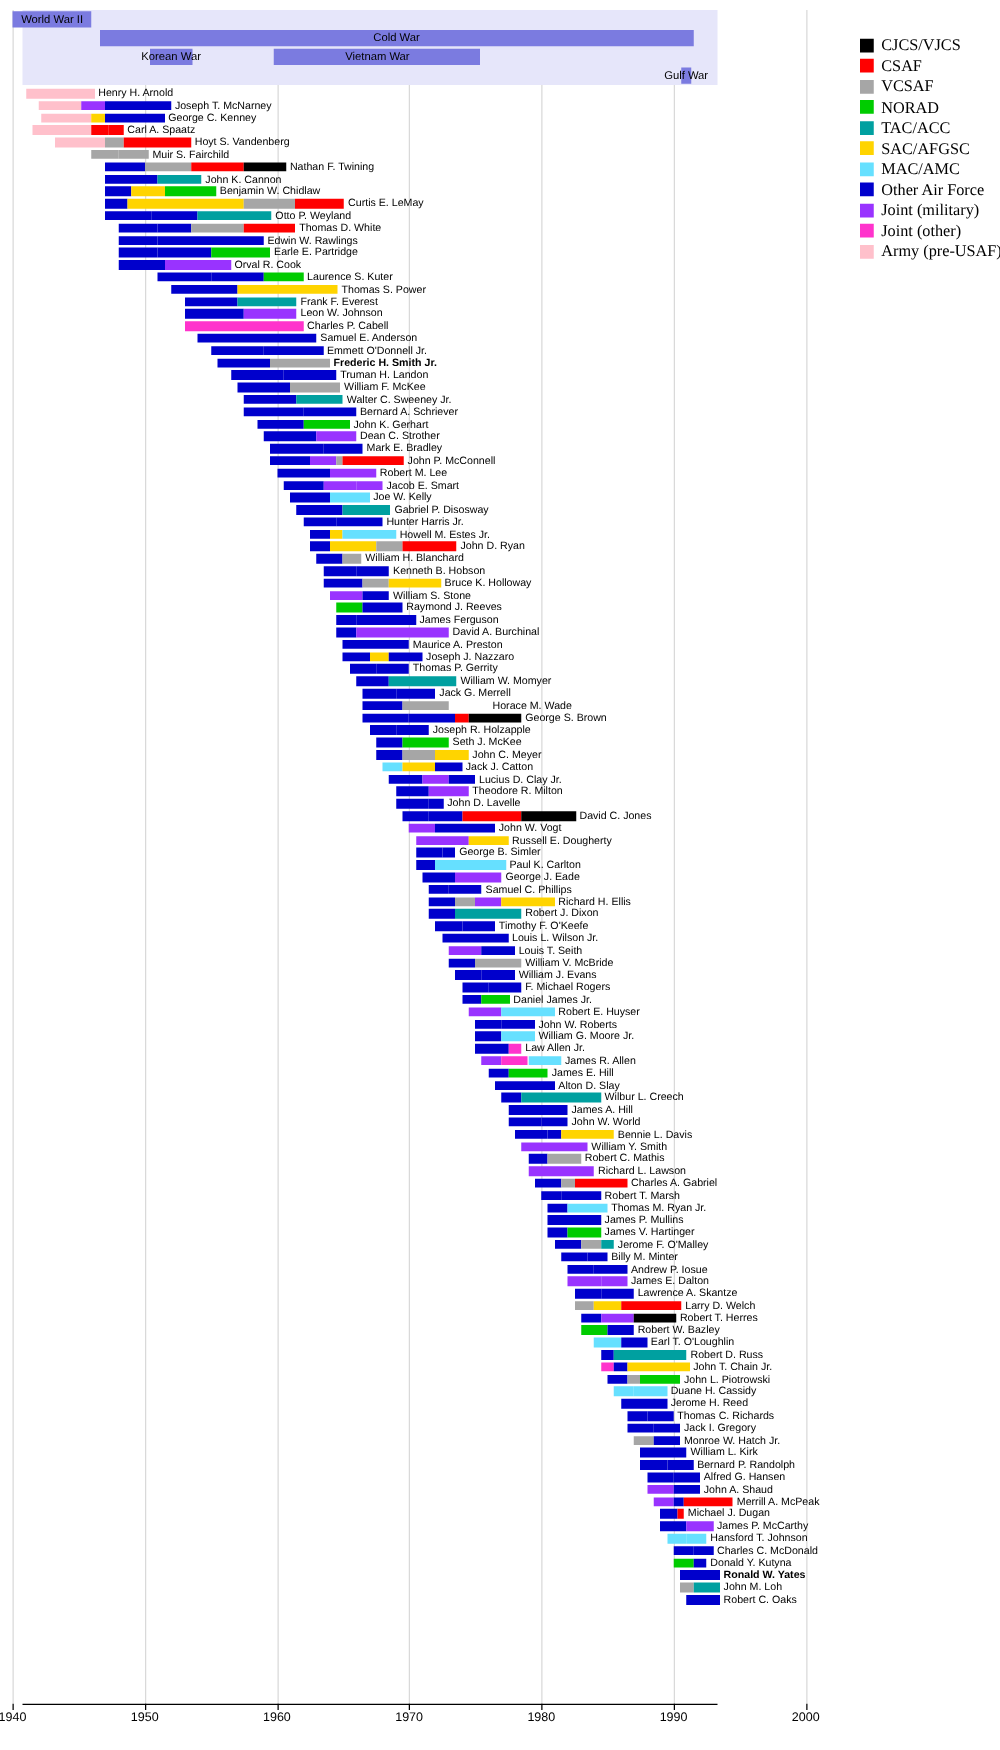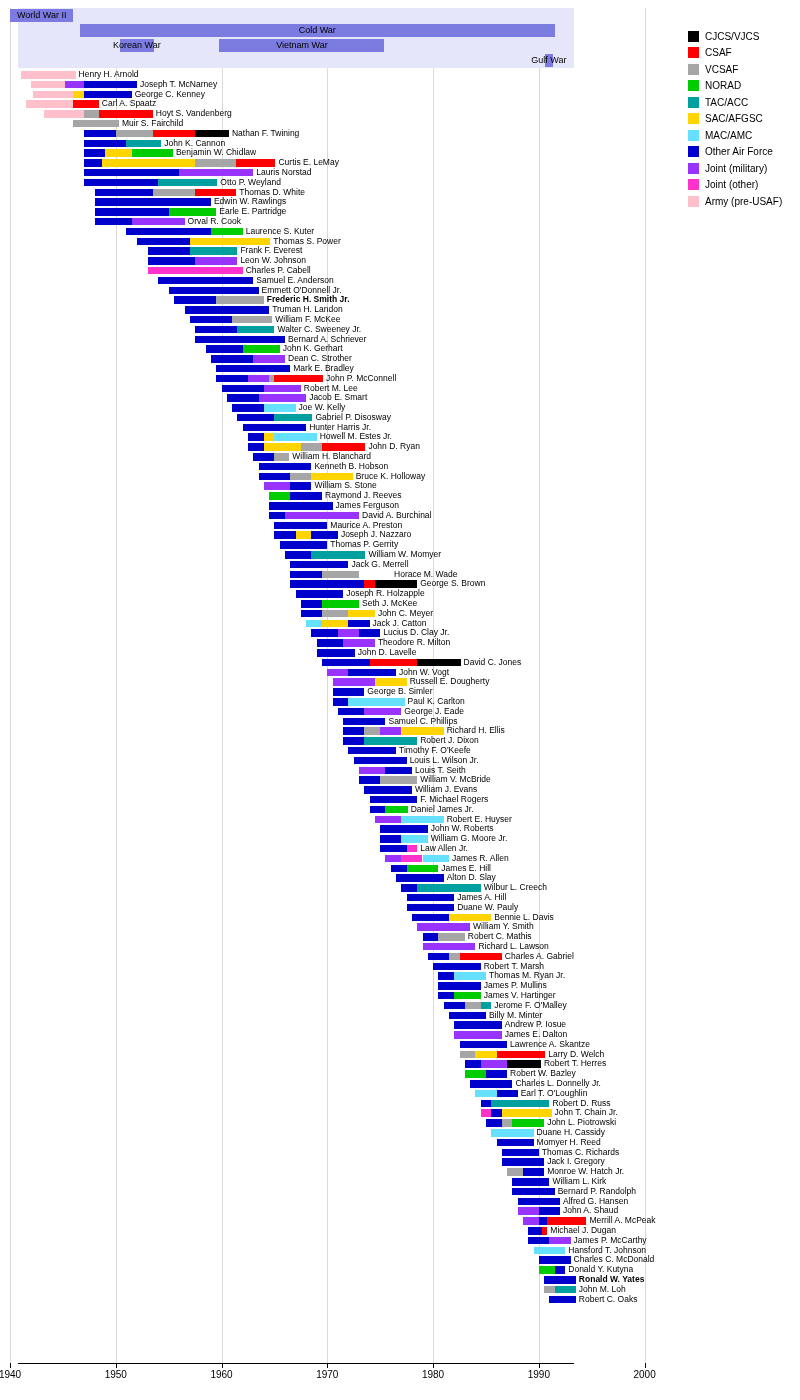--- a/index.html
+++ b/index.html
@@ -33,21 +33,21 @@
   
   .axis{position:absolute;left:10px;top:1363px;width:660px;height:30px;}
   .axis-line{position:absolute;left:8px;top:0;width:556px;height:1px;background:#000;}
   .tick{position:absolute;top:0;width:1px;height:5px;background:#000;}
   .tick-label{position:absolute;top:6px;font-size:10px;transform:translateX(-50%);color:#000;}
 
   
   .legend{position:absolute;left:688px;top:28px;width:110px;}
   .legend-item{display:flex;align-items:center;height:16.5px;}
   .legend-swatch{width:11px;height:11px;margin-right:6px;flex:none;border:0;}
-  .legend-label{font-size:10px;color:#000;white-space:nowrap;}
+  .legend-label{font-size:13px;color:#000;white-space:nowrap;font-family:Liberation Serif, serif;}
 </style>
 </head>
 <body>
 
 <div id="chart-root">
 
   <div class="plot">
     <div id="gridlines">
         <div class="gridline" style="left: 0px;"></div>
         <div class="gridline" style="left: 105.769px;"></div>
@@ -125,26 +125,20 @@
           <div class="name" style="left: 165.885px; top: 0px;">Benjamin W. Chidlaw</div>
         </div>
         <div class="row">
           <div class="seg" style="left: 74.0385px; width: 17.9808px; background: rgb(0, 0, 204);"></div>
           <div class="seg" style="left: 92.0192px; width: 93.0769px; background: rgb(255, 212, 0);"></div>
           <div class="seg" style="left: 185.096px; width: 41.25px; background: rgb(166, 166, 166);"></div>
           <div class="seg" style="left: 226.346px; width: 39.1346px; background: rgb(255, 0, 0);"></div>
           <div class="name" style="left: 268.481px; top: 0px;">Curtis E. LeMay</div>
         </div>
         <div class="row">
-          <div class="seg" style="left: 74.0385px; width: 42.3077px; background: rgb(0, 0, 204);"></div>
-          <div class="seg" style="left: 116.346px; width: 52.8846px; background: rgb(0, 0, 204);"></div>
-          <div class="seg" style="left: 169.231px; width: 74.0385px; background: rgb(153, 51, 255);"></div>
-          <div class="name" style="left: 246.269px; top: 0px;">Lauris Norstad</div>
-        </div>
-        <div class="row">
           <div class="seg" style="left: 74.0385px; width: 37.0192px; background: rgb(0, 0, 204);"></div>
           <div class="seg" style="left: 111.058px; width: 37.0192px; background: rgb(0, 0, 204);"></div>
           <div class="seg" style="left: 148.077px; width: 59.2308px; background: rgb(0, 160, 160);"></div>
           <div class="name" style="left: 210.308px; top: 0px;">Otto P. Weyland</div>
         </div>
         <div class="row">
           <div class="seg" style="left: 84.6154px; width: 31.7308px; background: rgb(0, 0, 204);"></div>
           <div class="seg" style="left: 116.346px; width: 26.4423px; background: rgb(0, 0, 204);"></div>
           <div class="seg" style="left: 142.788px; width: 42.3077px; background: rgb(166, 166, 166);"></div>
           <div class="seg" style="left: 185.096px; width: 41.25px; background: rgb(255, 0, 0);"></div>
@@ -528,21 +522,21 @@
           <div class="name" style="left: 473.673px; top: 0px;">Wilbur L. Creech</div>
         </div>
         <div class="row">
           <div class="seg" style="left: 396.635px; width: 21.1538px; background: rgb(0, 0, 204);"></div>
           <div class="seg" style="left: 417.788px; width: 26.4423px; background: rgb(0, 0, 204);"></div>
           <div class="name" style="left: 447.231px; top: 0px;">James A. Hill</div>
         </div>
         <div class="row">
           <div class="seg" style="left: 396.635px; width: 26.4423px; background: rgb(0, 0, 204);"></div>
           <div class="seg" style="left: 423.077px; width: 21.1538px; background: rgb(0, 0, 204);"></div>
-          <div class="name" style="left: 447.231px; top: 0px;">Duane W. Pauly</div>
+          <div class="name" style="left: 447.231px; top: 0px;">John W. World</div>
         </div>
         <div class="row">
           <div class="seg" style="left: 401.923px; width: 26.4423px; background: rgb(0, 0, 204);"></div>
           <div class="seg" style="left: 428.365px; width: 10.5769px; background: rgb(0, 0, 204);"></div>
           <div class="seg" style="left: 438.942px; width: 42.3077px; background: rgb(255, 212, 0);"></div>
           <div class="name" style="left: 484.25px; top: 0px;">Bennie L. Davis</div>
         </div>
         <div class="row">
           <div class="seg" style="left: 407.212px; width: 26.4423px; background: rgb(153, 51, 255);"></div>
           <div class="seg" style="left: 433.654px; width: 26.4423px; background: rgb(153, 51, 255);"></div>
@@ -621,25 +615,20 @@
           <div class="seg" style="left: 470.673px; width: 26.4423px; background: rgb(153, 51, 255);"></div>
           <div class="seg" style="left: 497.115px; width: 33.8462px; background: rgb(0, 0, 0);"></div>
           <div class="name" style="left: 533.962px; top: 0px;">Robert T. Herres</div>
         </div>
         <div class="row">
           <div class="seg" style="left: 454.808px; width: 21.1538px; background: rgb(0, 204, 0);"></div>
           <div class="seg" style="left: 475.962px; width: 21.1538px; background: rgb(0, 0, 204);"></div>
           <div class="name" style="left: 500.115px; top: 0px;">Robert W. Bazley</div>
         </div>
         <div class="row">
-          <div class="seg" style="left: 460.096px; width: 21.1538px; background: rgb(0, 0, 204);"></div>
-          <div class="seg" style="left: 481.25px; width: 21.1538px; background: rgb(0, 0, 204);"></div>
-          <div class="name" style="left: 505.404px; top: 0px;">Charles L. Donnelly Jr.</div>
-        </div>
-        <div class="row">
           <div class="seg" style="left: 465.385px; width: 21.1538px; background: rgb(102, 224, 255);"></div>
           <div class="seg" style="left: 486.538px; width: 21.1538px; background: rgb(0, 0, 204);"></div>
           <div class="name" style="left: 510.692px; top: 0px;">Earl T. O'Loughlin</div>
         </div>
         <div class="row">
           <div class="seg" style="left: 470.673px; width: 10.5769px; background: rgb(0, 0, 204);"></div>
           <div class="seg" style="left: 481.25px; width: 58.1731px; background: rgb(0, 160, 160);"></div>
           <div class="name" style="left: 542.423px; top: 0px;">Robert D. Russ</div>
         </div>
         <div class="row">
@@ -655,21 +644,21 @@
           <div class="name" style="left: 537.135px; top: 0px;">John L. Piotrowski</div>
         </div>
         <div class="row">
           <div class="seg" style="left: 481.25px; width: 15.8654px; background: rgb(102, 224, 255);"></div>
           <div class="seg" style="left: 497.115px; width: 26.4423px; background: rgb(102, 224, 255);"></div>
           <div class="name" style="left: 526.558px; top: 0px;">Duane H. Cassidy</div>
         </div>
         <div class="row">
           <div class="seg" style="left: 486.538px; width: 15.8654px; background: rgb(0, 0, 204);"></div>
           <div class="seg" style="left: 502.404px; width: 21.1538px; background: rgb(0, 0, 204);"></div>
-          <div class="name" style="left: 526.558px; top: 0px;">Momyer H. Reed</div>
+          <div class="name" style="left: 526.558px; top: 0px;">Jerome H. Reed</div>
         </div>
         <div class="row">
           <div class="seg" style="left: 491.827px; width: 15.8654px; background: rgb(0, 0, 204);"></div>
           <div class="seg" style="left: 507.692px; width: 21.1538px; background: rgb(0, 0, 204);"></div>
           <div class="name" style="left: 531.846px; top: 0px;">Thomas C. Richards</div>
         </div>
         <div class="row">
           <div class="seg" style="left: 491.827px; width: 21.1538px; background: rgb(0, 0, 204);"></div>
           <div class="seg" style="left: 512.981px; width: 21.1538px; background: rgb(0, 0, 204);"></div>
           <div class="name" style="left: 537.135px; top: 0px;">Jack I. Gregory</div>

